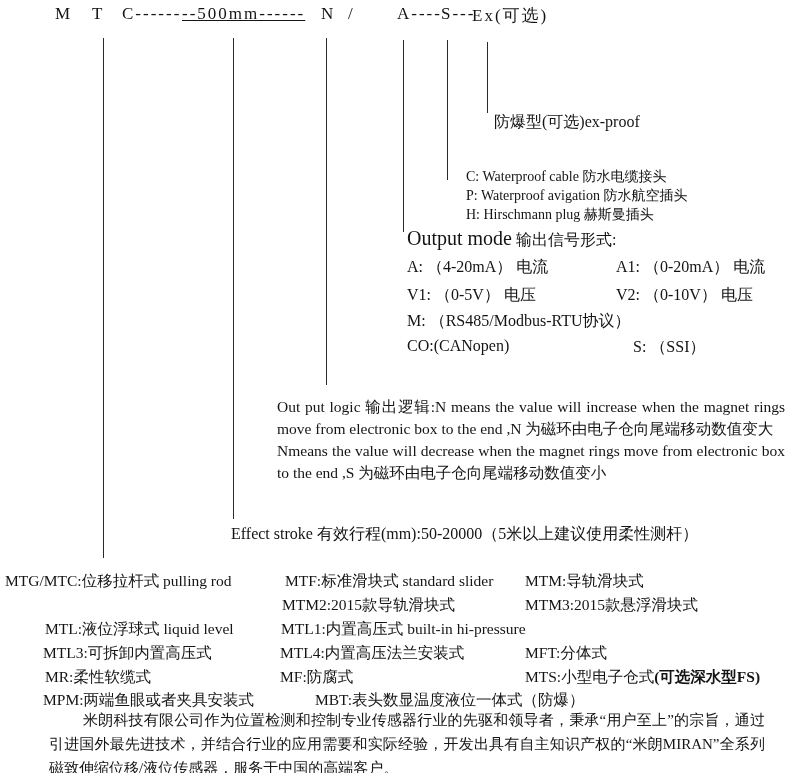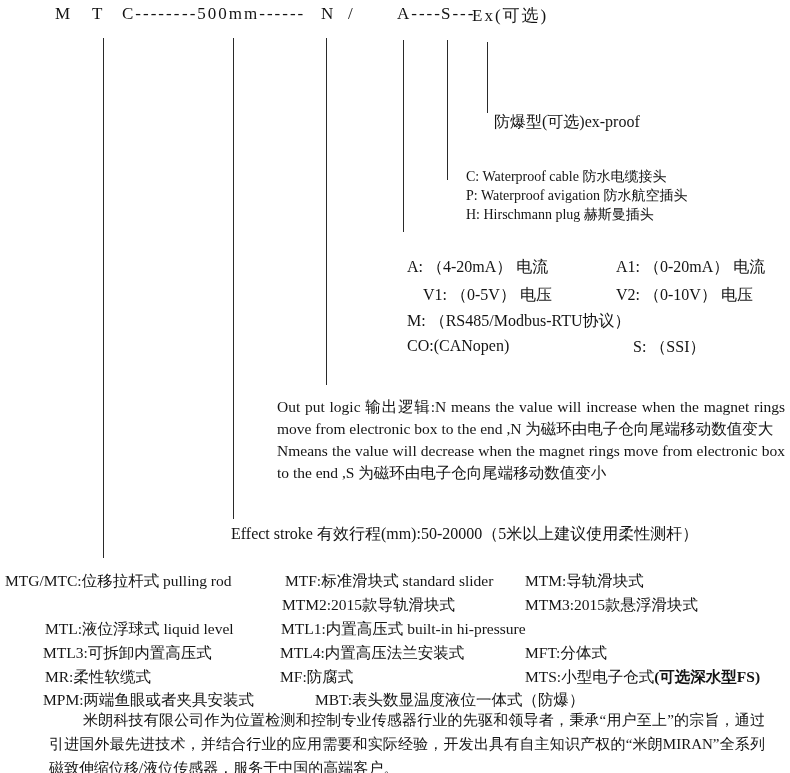--- a/index.html
+++ b/index.html
@@ -26,43 +26,47 @@
   }
 </style>
 </head>
 <body>
 
 <div class="page">
 
   <span class="abs code" style="left:55px;top:4px;">M</span>
   <span class="abs code" style="left:92px;top:4px;">T</span>
   <span class="abs code" style="left:122px;top:4px;">C------</span>
-  <span class="abs code" style="left:182px;top:4px;">--500mm------</span>
+  <span class="abs code" style="left:182px;top:4px;text-decoration:underline;">--500mm------</span>
   <span class="abs code" style="left:321px;top:4px;">N</span>
   <span class="abs code" style="left:348px;top:4px;">/</span>
   <span class="abs code" style="left:397px;top:4px;">A----</span>
   <span class="abs code" style="left:441px;top:4px;">S---</span>
   <span class="abs code" style="left:472px;top:4px;">Ex(可选)</span>
 
   <div class="vline" style="left:103px;top:38px;height:520px"></div>
   <div class="vline" style="left:233px;top:38px;height:481px"></div>
   <div class="vline" style="left:326px;top:38px;height:347px"></div>
   <div class="vline" style="left:403px;top:40px;height:192px"></div>
   <div class="vline" style="left:447px;top:40px;height:140px"></div>
   <div class="vline" style="left:487px;top:42px;height:71px"></div>
 
   <div class="abs med" style="left:494px;top:112px;">防爆型(可选)ex-proof</div>
 
   <div class="abs small" style="left:466px;top:168px;">C: Waterproof cable 防水电缆接头</div>
   <div class="abs small" style="left:466px;top:187px;">P: Waterproof avigation 防水航空插头</div>
   <div class="abs small" style="left:466px;top:206px;">H: Hirschmann plug 赫斯曼插头</div>
 
+  <div class="abs" style="left:407px;top:227px;">
+    <span class="title-en">Output mode</span>
+    <span class="title-zh">输出信号形式:</span>
+  </div>
   <span class="abs outrow" style="left:407px;top:257px;">A: （4-20mA） 电流</span>
   <span class="abs outrow" style="left:616px;top:257px;">A1: （0-20mA） 电流</span>
-  <span class="abs outrow" style="left:407px;top:285px;margin-left:16px;">V1: （0-5V） 电压</span>
+  <span class="abs outrow" style="left:407px;top:285px;">V1: （0-5V） 电压</span>
   <span class="abs outrow" style="left:616px;top:285px;">V2: （0-10V） 电压</span>
   <span class="abs outrow" style="left:407px;top:311px;">M: （RS485/Modbus-RTU协议）</span>
   <span class="abs outrow" style="left:407px;top:337px;">CO:(CANopen)</span>
   <span class="abs outrow" style="left:633px;top:337px;">S: （SSI）</span>
 
   <div class="block" style="left:277px;top:396px;width:508px;font-size:15.5px;line-height:22px;">
     <p>Out put logic 输出逻辑:N means the value will increase when the magnet rings move from electronic box to the end ,N 为磁环由电子仓向尾端移动数值变大</p>
     <p>Nmeans the value will decrease when the magnet rings move from electronic box to the end ,S 为磁环由电子仓向尾端移动数值变小</p>
   </div>
 

